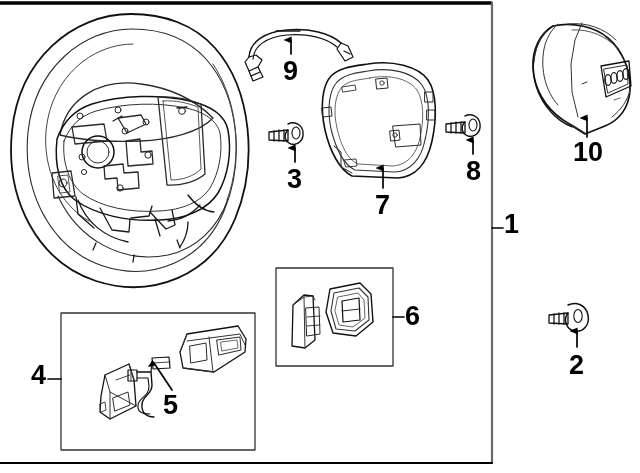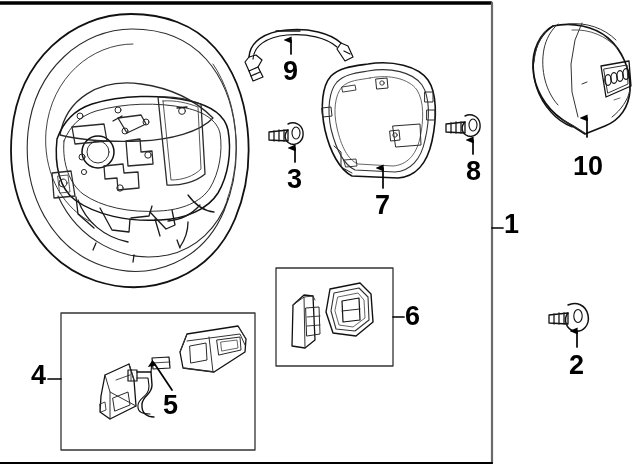--- a/index.html
+++ b/index.html
@@ -282,15 +282,15 @@
 
   <div class="callout c-lg" style="left:504px;top:211px;">1</div>
   <div class="callout c-lg" style="left:569px;top:352px;">2</div>
   <div class="callout c-lg" style="left:287px;top:166px;">3</div>
   <div class="callout c-lg" style="left:31px;top:362px;">4</div>
   <div class="callout c-lg" style="left:163px;top:392px;">5</div>
   <div class="callout c-lg" style="left:405px;top:303px;">6</div>
   <div class="callout c-lg" style="left:375px;top:192px;">7</div>
   <div class="callout c-lg" style="left:466px;top:158px;">8</div>
   <div class="callout c-lg" style="left:283px;top:58px;">9</div>
-  <div class="callout c-lg" style="left:573px;top:153px;">10</div>
+  <div class="callout c-lg" style="left:573px;top:139px;">10</div>
 
 </div>
 
 </body></html>

